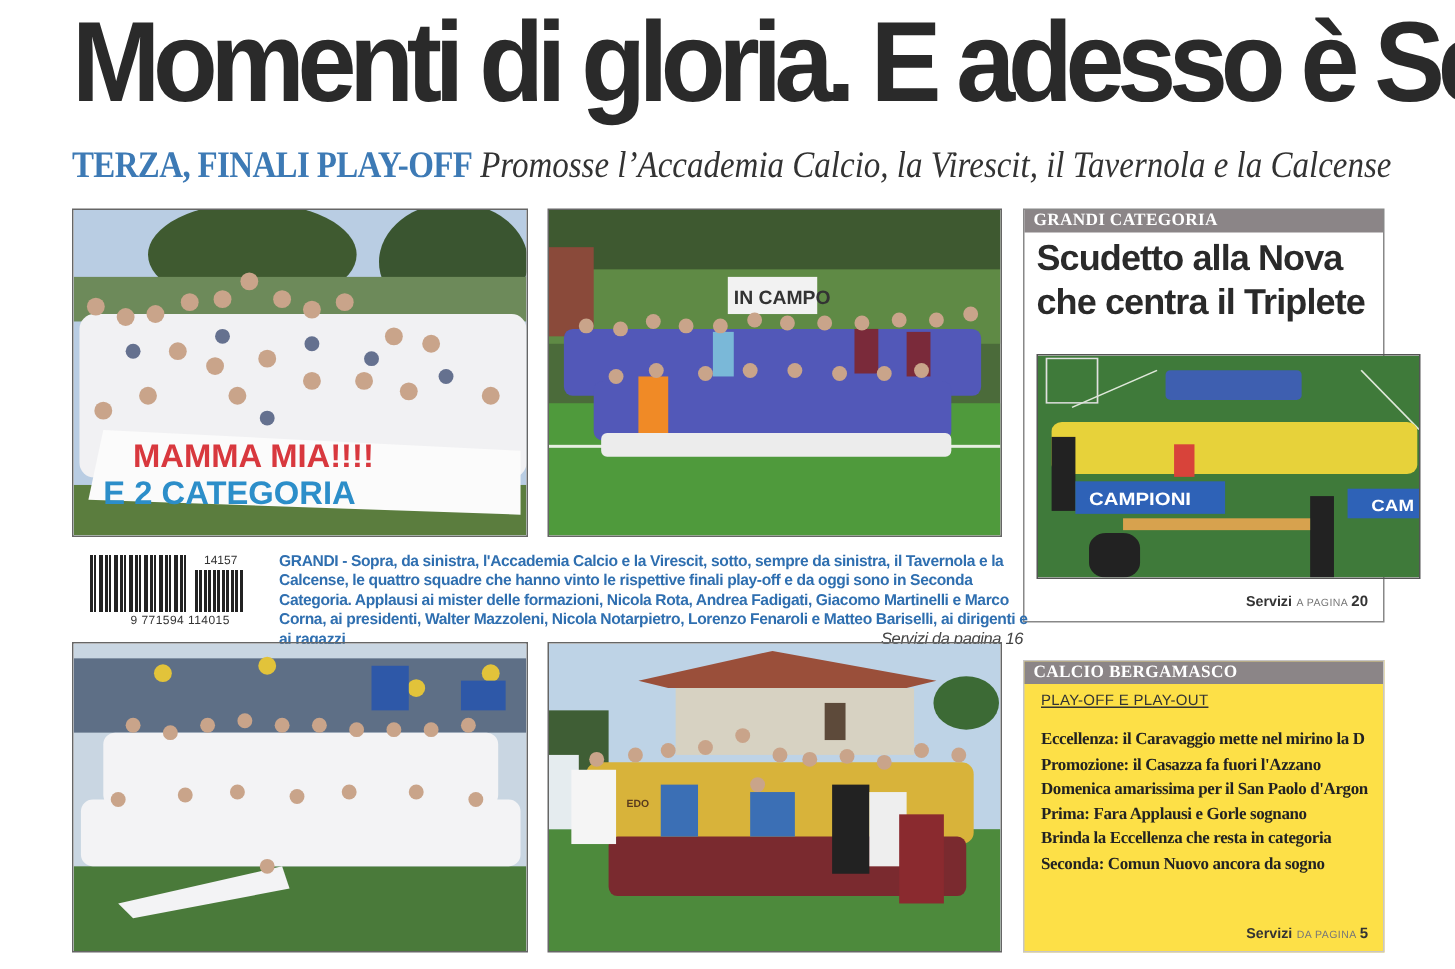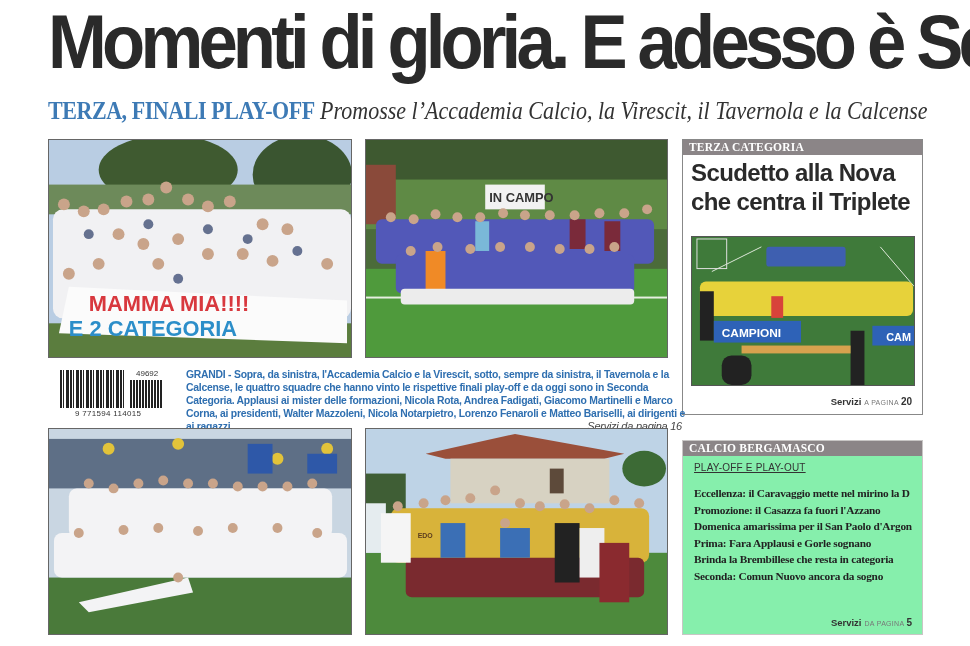--- a/index.html
+++ b/index.html
@@ -32,47 +32,47 @@
   .barcode {
     position: absolute; left: 6px; top: 3px; width: 110px; height: 50px;
   }
   .barcode .bars { position: absolute; left: 6px; top: 2px; width: 65px; height: 38px;
     background: repeating-linear-gradient(90deg,#222 0 2px,#fff 2px 3px,#222 3px 4px,#fff 4px 6px,#222 6px 9px,#fff 9px 10px);
   }
   .barcode .bars2 { position: absolute; left: 76px; top: 12px; width: 32px; height: 28px;
     background: repeating-linear-gradient(90deg,#222 0 2px,#fff 2px 3px,#222 3px 5px,#fff 5px 6px);
   }
   .barcode .addon { position: absolute; left: 82px; top: 1px; font-size: 8px; color: #333; }
-  .barcode .digits { position: absolute; left: 0px; top: 41px; font-size: 8px; color: #333; white-space: nowrap; letter-spacing: 0.3px; padding-left: 21px; }
+  .barcode .digits { position: absolute; left: 12px; top: 41px; font-size: 8px; color: #333; white-space: nowrap; letter-spacing: 0.3px; padding-left: 21px; }
   .caption {
     position: absolute; left: 138px; top: 3px; width: 500px;
     font-family: "Liberation Sans", sans-serif; font-weight: 700; font-size: 10.4px; line-height: 13px;
     color: #2f6fb0; letter-spacing: -0.25px;
   }
   .caption .servizi { color: #444; font-style: italic; font-weight: 400; font-size: 11px; float: right; margin-right: 4px; }
 
   .box {
     position: absolute; border: 1px solid #888; background: #fff;
   }
   .box-label {
     background: #8b8587; color: #fff; font-family: "Liberation Serif", serif; font-weight: 700;
     font-size: 11.5px; line-height: 15px; padding-left: 6px; letter-spacing: 0.2px;
   }
   .terza .title {
     font-family: "Liberation Sans", sans-serif; font-weight: 700; font-size: 24px; line-height: 29px;
     color: #2a2a2a; padding: 3px 0 0 8px; letter-spacing: -0.6px;
   }
-  .terza .photo-inner { position: absolute; left: 8px; top: 96px; width: 224px; height: 150px; border: 1px solid #555; overflow: hidden; }
+  .terza .photo-inner { position: absolute; left: 8px; top: 96px; width: 256px; height: 150px; border: 1px solid #555; overflow: hidden; }
   .terza .photo-inner svg { display:block; width:100%; height:100%; }
   .refline { position: absolute; right: 10px; font-size: 9px; color: #333; white-space: nowrap; }
   .refline .word { font-weight: 700; font-size: 9.5px; text-align: right; }
   .refline .apage { font-size: 7px; color: #777; letter-spacing: 0.3px; margin: 0 2px 0 3px; }
   .refline .num { font-weight: 700; font-size: 10px; }
 
-  .bergamasco { background: #86efac; border: 1px solid #c8c6c5; }
+  .bergamasco { background: #fde047; border: 1px solid #c8c6c5; }
   .bergamasco .sect {
     margin: 6px 0 0 11px; font-size: 10px; color: #333; text-decoration: underline; letter-spacing: 0.2px;
   }
   .bergamasco ul { list-style: none; margin: 12px 1px 0 11px; }
   .bergamasco li {
     font-family: "Liberation Serif", serif; font-weight: 700; font-size: 11.3px; line-height: 16.6px;
     color: #222; white-space: nowrap; letter-spacing: -0.25px;
   }
 </style>
 </head>
@@ -171,21 +171,21 @@
         <circle cx="225" cy="110" r="5"></circle>
         <circle cx="250" cy="108" r="5"></circle>
     </g>
     <g fill="#ececec">
       <rect x="35" y="150" width="235" height="16" rx="4"></rect>
     </g>
   </svg>
 </div>
 
 <div class="box terza" style="left:682px; top:139px; width:241px; height:276px;">
-  <div class="box-label">TERZA CATEGORIA</div>
+  <div class="box-label">GRANDI CATEGORIA</div>
   <div class="title">
     <div>Scudetto alla Nova</div>
     <div>che centra il Triplete</div>
   </div>
   <div class="photo-inner">
     <svg viewBox="0 0 224 150" preserveAspectRatio="none">
       <rect width="224" height="150" fill="#3f7a3a"></rect>
       <line x1="20" y1="35" x2="70" y2="10" stroke="#dfe8da" stroke-width="1"></line>
       <line x1="190" y1="10" x2="224" y2="50" stroke="#dfe8da" stroke-width="1"></line>
       <rect x="5" y="2" width="30" height="30" fill="none" stroke="#e0e0e0"></rect>
@@ -209,21 +209,21 @@
     </svg>
   </div>
   <div class="refline" style="top:256px;">
     <span class="word">Servizi</span><span class="apage">A PAGINA</span><span class="num">20</span>
   </div>
 </div>
 
 <div class="caption-area">
   <div class="barcode">
     <div class="bars"></div>
-    <div class="addon">49692</div>
+    <div class="addon">14157</div>
     <div class="bars2"></div>
     <div class="digits">9  771594  114015</div>
   </div>
   <div class="caption">
     <span>GRANDI - Sopra, da sinistra, l'Accademia Calcio e la Virescit, sotto, sempre da sinistra, il Tavernola e la Calcense, le quattro squadre che hanno vinto le rispettive finali play-off e da oggi sono in Seconda Categoria. Applausi ai mister delle formazioni, Nicola Rota, Andrea Fadigati, Giacomo Martinelli e Marco Corna, ai presidenti, Walter Mazzoleni, Nicola Notarpietro, Lorenzo Fenaroli e Matteo Bariselli, ai dirigenti e ai ragazzi</span>
     <span class="servizi">Servizi da pagina 16</span>
   </div>
 </div>
 
 <div class="photo" style="left:48px; top:428px; width:304px; height:207px;">
@@ -310,19 +310,19 @@
 </div>
 
 <div class="box bergamasco" style="left:682px; top:440px; width:241px; height:195px;">
   <div class="box-label">CALCIO BERGAMASCO</div>
   <div class="sect">PLAY-OFF E PLAY-OUT</div>
   <ul>
     <li>Eccellenza: il Caravaggio mette nel mirino la D</li>
     <li>Promozione: il Casazza fa fuori l'Azzano</li>
     <li>Domenica amarissima per il San Paolo d'Argon</li>
     <li>Prima: Fara Applausi e Gorle sognano</li>
-    <li>Brinda la Brembillese che resta in categoria</li>
+    <li>Brinda la Eccellenza che resta in categoria</li>
     <li>Seconda: Comun Nuovo ancora da sogno</li>
   </ul>
   <div class="refline" style="top:176px;">
     <span class="word">Servizi</span><span class="apage">DA PAGINA</span><span class="num">5</span>
   </div>
 </div>
 
 </body></html>

